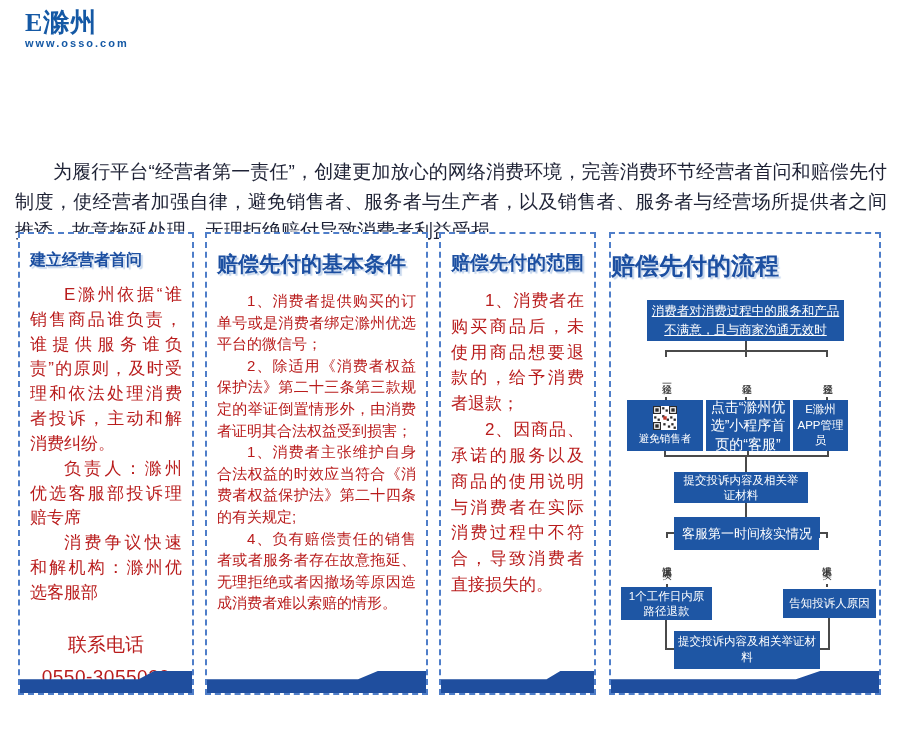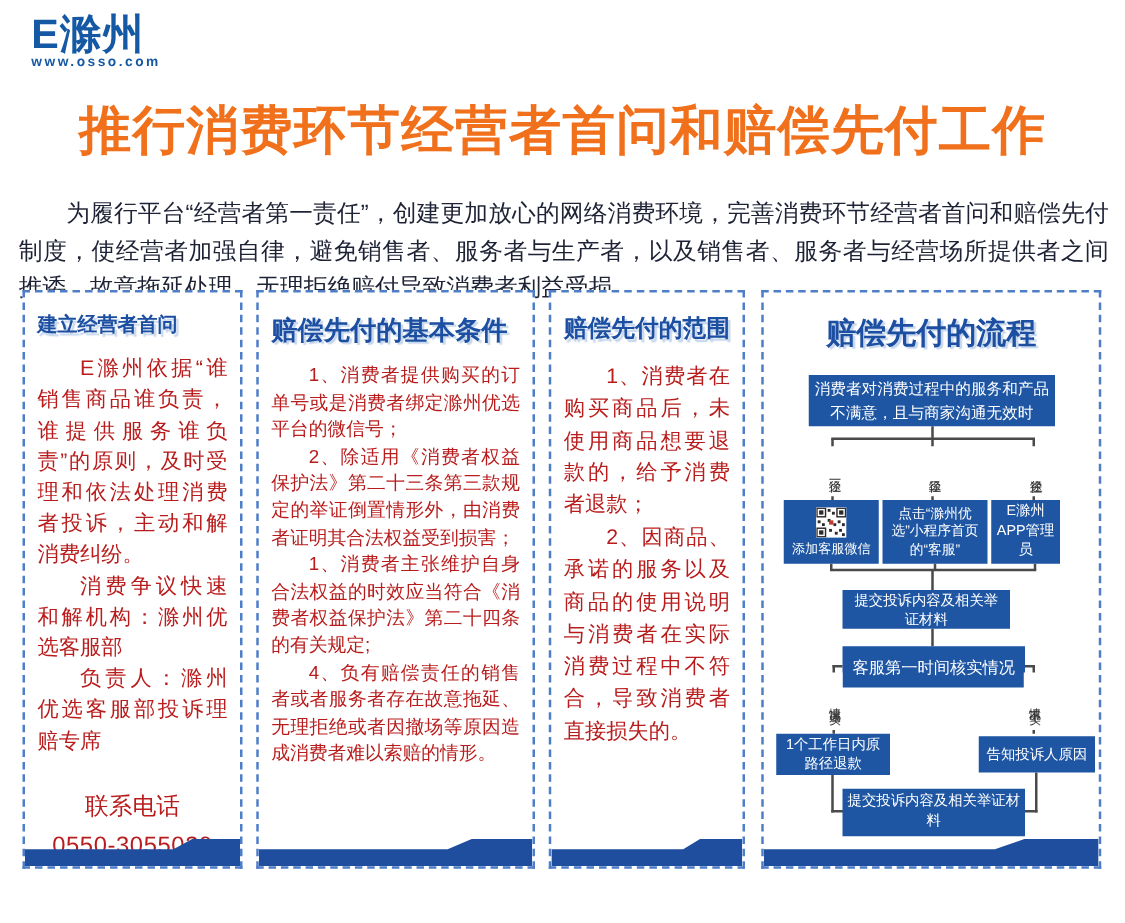--- a/index.html
+++ b/index.html
@@ -2,42 +2,42 @@
 <html><head>
 <meta charset="utf-8">
 <style>
   html,body{margin:0;padding:0;background:#ffffff;}
   body{width:900px;height:738px;position:relative;overflow:hidden;
        font-family:"Liberation Sans","DejaVu Sans",sans-serif;}
   .page{position:absolute;inset:0;background:#fff;}
 
   
   .logo{position:absolute;left:25px;top:10px;line-height:1;}
-  .logo-brand{color:#1559A5;font-size:33px;font-weight:bold;letter-spacing:1px;}
+  .logo-brand{color:#1559A5;font-size:26px;font-weight:bold;letter-spacing:1px;font-family:Liberation Serif, serif;}
   .logo-url{color:#1559A5;font-size:11px;font-weight:bold;letter-spacing:2px;margin-top:2px;}
 
   
   .main-title{position:absolute;top:76px;left:0;width:100%;text-align:center;
               font-size:42px;font-weight:bold;color:#F0701C;letter-spacing:1px;white-space:nowrap;}
   .intro{position:absolute;top:138px;left:15px;width:872px;font-size:19px;line-height:1.56;
          color:#1E2235;text-align:justify;text-indent:2em;}
 
   
   .panel{position:absolute;top:232px;height:463px;border:2px dashed #4F7EC9;
          box-sizing:border-box;background:#fff;overflow:hidden;}
   #panel-first-ask{left:18px;width:176px;}
   #panel-conditions{left:205px;width:223px;}
   #panel-scope{left:439px;width:157px;}
   #panel-process{left:609px;width:272px;}
   .panel-title{font-weight:bold;color:#1C4FA1;text-shadow:2px 2px 1px #C4D5EC;
                padding:16px 10px 0;white-space:nowrap;}
   #panel-first-ask .panel-title{font-size:16px;}
   #panel-conditions .panel-title{font-size:21px;}
   #panel-scope .panel-title{font-size:19px;}
-  #panel-process .panel-title{font-size:24px;text-align:center;padding:16px 0 0;}
+  #panel-process .panel-title{font-size:24px;padding:16px 0 0;}
 
   .panel-body{padding:12px 10px 0;color:#b91c1c;}
   .para{font-size:17px;line-height:1.46;text-indent:2em;margin:0;text-align:justify;}
   #panel-conditions .para{font-size:15px;line-height:1.44;}
   #panel-scope .para{font-size:17px;line-height:1.52;}
   .contact{margin-top:26px;text-align:center;}
   .contact-label{font-size:19px;}
   .contact-phone{font-size:19px;margin-top:8px;letter-spacing:0.5px;}
 
   
@@ -57,30 +57,29 @@
 </head>
 <body>
 
 <div class="page">
 
   <div class="logo">
     <div class="logo-brand">E滁州</div>
     <div class="logo-url">www.osso.com</div>
   </div>
 
-  <div class="main-title">推行消费环节经营者首问和赔偿先付工作</div>
 
   <p class="intro">为履行平台“经营者第一责任”，创建更加放心的网络消费环境，完善消费环节经营者首问和赔偿先付制度，使经营者加强自律，避免销售者、服务者与生产者，以及销售者、服务者与经营场所提供者之间推诿，故意拖延处理、无理拒绝赔付导致消费者利益受损。</p>
 
   <div class="panel" id="panel-first-ask">
     <div class="panel-title">建立经营者首问</div>
     <div class="panel-body">
       <p class="para">E滁州依据“谁销售商品谁负责，谁提供服务谁负责”的原则，及时受理和依法处理消费者投诉，主动和解消费纠纷。</p>
+      <p class="para">负责人：滁州优选客服部投诉理赔专席</p>
       <p class="para">消费争议快速和解机构：滁州优选客服部</p>
-      <p class="para">负责人：滁州优选客服部投诉理赔专席</p>
       <div class="contact">
         <div class="contact-label">联系电话</div>
         <div class="contact-phone">0550-3055029</div>
       </div>
     </div>
     <div class="ribbon"></div>
   </div>
 
   <div class="panel" id="panel-conditions">
     <div class="panel-title">赔偿先付的基本条件</div>
@@ -98,21 +97,21 @@
     <div class="panel-body">
       <p class="para">1、消费者在购买商品后，未使用商品想要退款的，给予消费者退款；</p>
       <p class="para">2、因商品、承诺的服务以及商品的使用说明与消费者在实际消费过程中不符合，导致消费者直接损失的。</p>
     </div>
     <div class="ribbon"></div>
   </div>
 
   <div class="panel" id="panel-process">
     <div class="panel-title">赔偿先付的流程</div>
 
-    <div class="flow-node" style="left:36px;top:66px;width:197px;height:41px;font-size:12.5px;line-height:1.45;">消费者对消费过程中的服务和产品不满意，且与商家沟通无效时</div>
+    <div class="flow-node" style="left:36px;top:66px;width:197px;height:41px;font-size:12.5px;line-height:1.45;text-decoration:underline;">消费者对消费过程中的服务和产品不满意，且与商家沟通无效时</div>
 
     <div class="flow-line" style="left:134px;top:107px;width:2px;height:10px;"></div>
     <div class="flow-line" style="left:54px;top:116px;width:163px;height:2px;"></div>
     <div class="flow-line" style="left:54px;top:117px;width:2px;height:49px;"></div>
     <div class="flow-line" style="left:134px;top:117px;width:2px;height:49px;"></div>
     <div class="flow-line" style="left:215px;top:117px;width:2px;height:49px;"></div>
 
     <div class="flow-vlabel" style="left:48px;top:123px;width:15px;height:40px;">途径一</div>
     <div class="flow-vlabel" style="left:128px;top:123px;width:15px;height:40px;">途径二</div>
     <div class="flow-vlabel" style="left:209px;top:123px;width:15px;height:40px;">途径三</div>
@@ -142,23 +141,23 @@
             <rect x="15" y="1" width="5" height="5"></rect>
             <rect x="1" y="15" width="5" height="5"></rect>
           </g>
         <g fill="#2b2b2b">
             <rect x="2" y="2" width="3" height="3"></rect>
             <rect x="16" y="2" width="3" height="3"></rect>
             <rect x="2" y="16" width="3" height="3"></rect>
           </g>
         <rect x="9" y="9" width="3" height="3" fill="#C23A2B"></rect>
       </svg>
-      <span>添加客服微信</span>
+      <span>避免销售者</span>
     </div>
-    <div class="flow-node" style="left:95px;top:166px;width:84px;height:51px;font-size:11px;line-height:1.3;">点击“滁州优选”小程序首页的“客服”</div>
+    <div class="flow-node" style="left:95px;top:166px;width:84px;height:51px;font-size:14px;line-height:1.3;">点击“滁州优选”小程序首页的“客服”</div>
     <div class="flow-node" style="left:182px;top:166px;width:55px;height:51px;font-size:11.5px;line-height:1.35;">E滁州APP管理员</div>
 
     <div class="flow-line" style="left:53px;top:217px;width:2px;height:5px;"></div>
     <div class="flow-line" style="left:136px;top:217px;width:2px;height:5px;"></div>
     <div class="flow-line" style="left:216px;top:217px;width:2px;height:5px;"></div>
     <div class="flow-line" style="left:53px;top:221px;width:165px;height:2px;"></div>
     <div class="flow-line" style="left:134px;top:222px;width:2px;height:16px;"></div>
 
     <div class="flow-node" style="left:63px;top:238px;width:134px;height:31px;font-size:11.5px;">提交投诉内容及相关举证材料</div>
 

